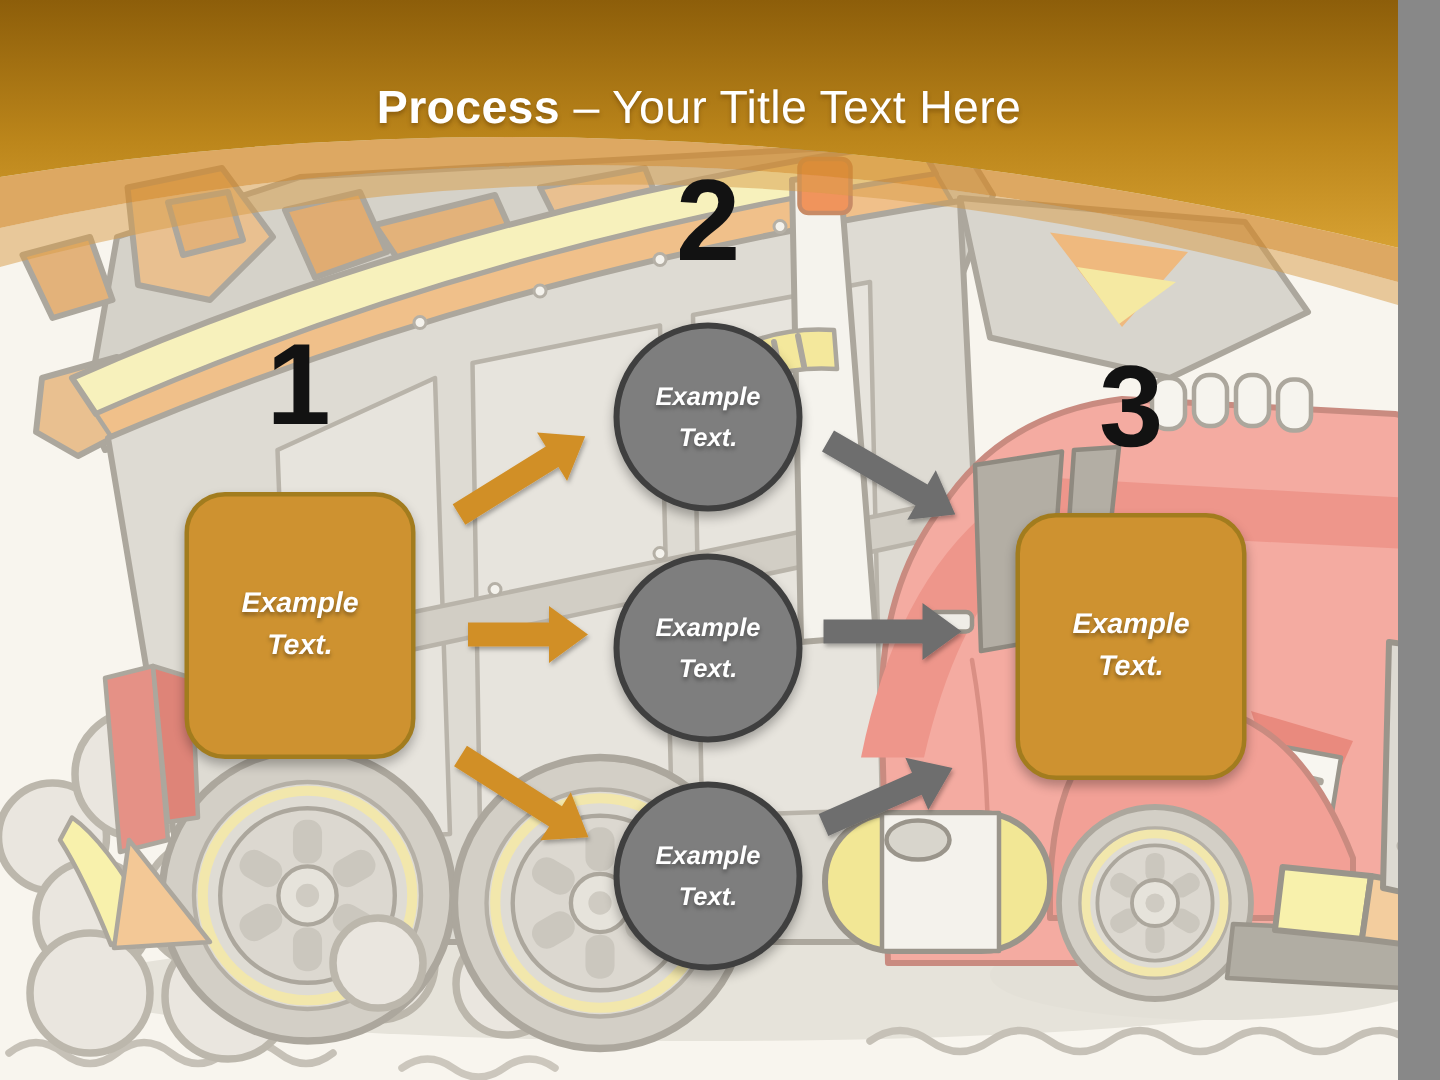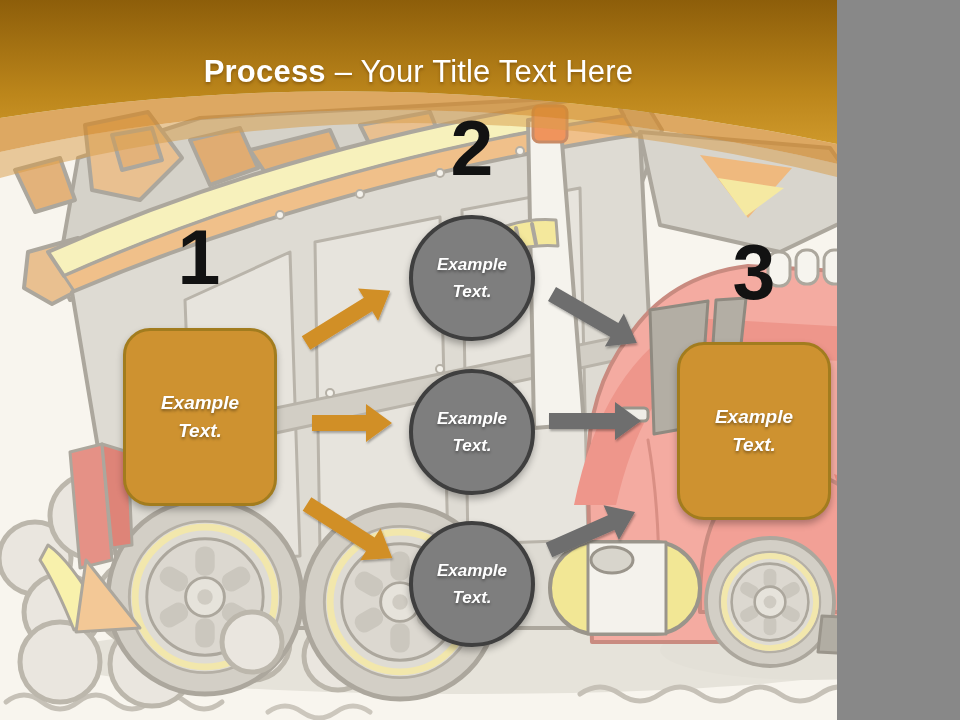--- a/index.html
+++ b/index.html
@@ -1,17 +1,17 @@
 <!DOCTYPE html>
 <html><head>
 <meta charset="utf-8">
 <style>
   html,body{margin:0;padding:0;background:#888;}
   .slide{
-    position:relative;width:837px;height:720px;overflow:hidden;
+    position:relative;width:932px;height:720px;overflow:hidden;
     background:#F8F5EE;font-family:"Liberation Sans",sans-serif;
     -webkit-font-smoothing:antialiased;
   }
   svg.layer{position:absolute;left:0;top:0;width:960px;height:720px;}
   
   .slide-title{
     position:absolute;left:0;right:0;top:54px;text-align:center;
     color:#fff;font-size:31px;letter-spacing:.2px;
     text-shadow:0 2px 3px rgba(92,54,0,.45);
   }

